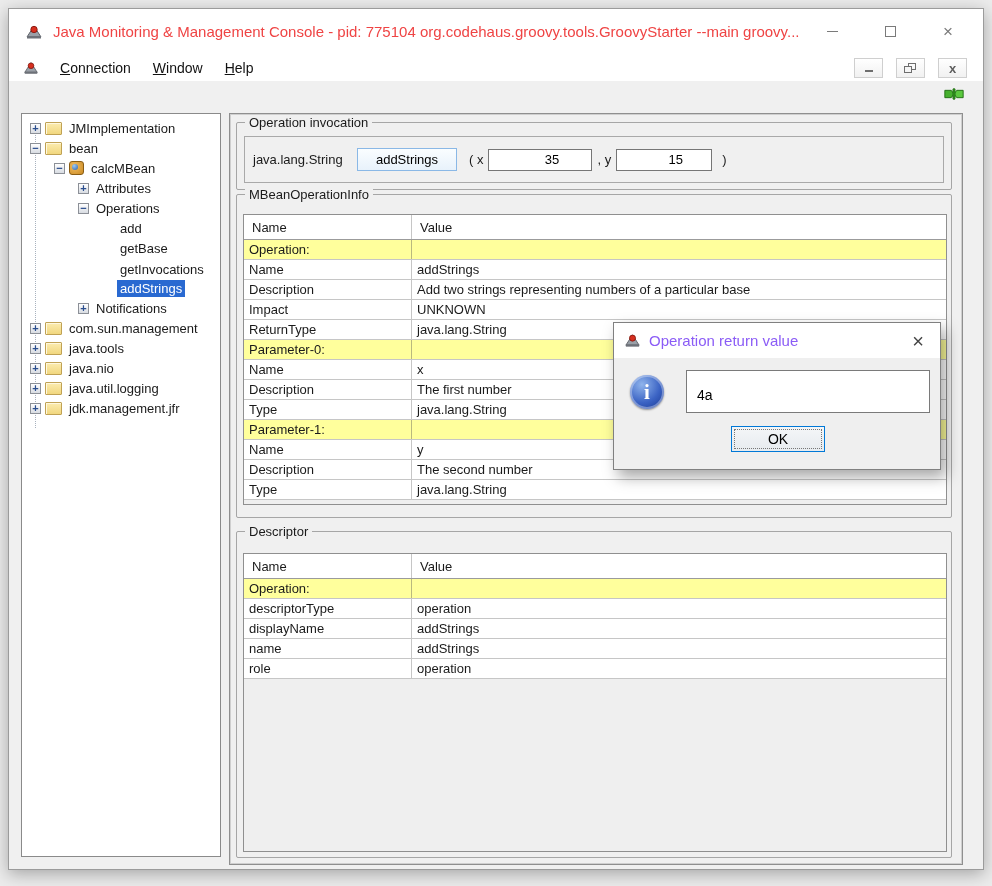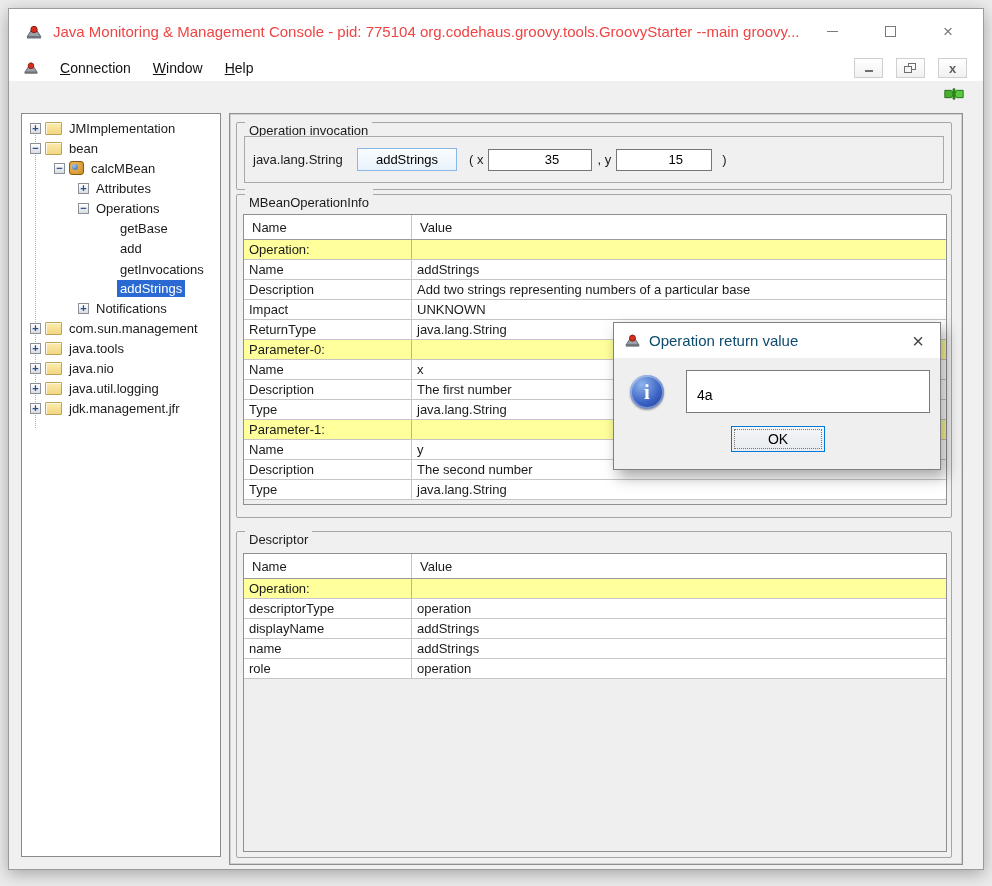--- a/index.html
+++ b/index.html
@@ -55,21 +55,21 @@
   .icon-bean::after { content:''; position:absolute; left:2px; top:2px; width:6px; height:6px; border-radius:50%;
                       background:radial-gradient(circle at 35% 30%, #9ecbf2, #2a5fb0); }
   .tree-label { padding:1px 3px; }
   .tree-label.sel { background:#2969d1; color:#fff; }
 
   .main-panel { position:absolute; left:220px; top:6px; width:734px; height:752px; background:#f0f0f0;
                 border:1px solid #8f8f8f; box-shadow:inset 0 0 0 1px #cfcfcf; }
 
   
   .groupbox { position:absolute; border:1px solid #a6a6a6; border-radius:2px; background:#f0f0f0; }
-  .gb-title { position:absolute; top:-8px; left:8px; background:#f0f0f0; padding:8px 4px; font-size:13px; color:#1a1a1a; }
+  .gb-title { position:absolute; top:-8px; left:8px; background:#f0f0f0; padding:0 4px; font-size:13px; color:#1a1a1a; }
   .gb-invoke { left:6px; top:8px; width:716px; height:68px; }
   .gb-opinfo { left:6px; top:80px; width:716px; height:324px; }
   .gb-desc   { left:6px; top:417px; width:716px; height:327px; }
 
   .invoke-inner { position:absolute; left:7px; top:13px; right:7px; bottom:6px; border:1px solid #a9a9a9;
                   background:#f0f0f0; display:flex; align-items:center; font-size:13px; }
   .ret-type { margin-left:8px; width:104px; }
   .op-btn { width:100px; height:23px; border:1px solid #8ab8e6; background:linear-gradient(#fafdff,#e8f2fb);
             font-size:13px; font-family:"Liberation Sans",sans-serif; }
   .inv-txt { margin:0 5px; }
@@ -90,21 +90,21 @@
   .trow .cname { width:168px; padding-left:5px; border-right:1px solid #c6c6c6;text-align:right; }
   .trow .cvalue { flex:1; padding-left:5px; }
   .trow.hl { background:#ffff9c; }
   .trow.hl .tcell { border-right-color:#b9b97e; }
 
   
   .dialog { position:absolute; left:613px; top:322px; width:328px; height:148px; background:#efefef;
             border:1px solid #808080; box-shadow:5px 7px 14px rgba(0,0,0,.35); z-index:10; }
   .dlg-titlebar { height:35px; background:#fff; display:flex; align-items:center; position:relative; }
   .dlg-titlebar .app-icon { width:17px; height:17px; margin-left:10px; }
-  .dlg-title { margin-left:8px; font-size:15px; color:#0c4a6e; }
+  .dlg-title { margin-left:8px; font-size:15px; color:#8b5cf6; }
   .dlg-close { position:absolute; right:10px; top:6px; width:24px; height:24px; display:flex; align-items:center;
                justify-content:center; font-size:20px; color:#444; font-weight:300; }
   .info-icon { position:absolute; left:16px; top:52px; width:34px; height:34px; border-radius:50%;
                background:radial-gradient(circle at 35% 28%, #8fb4ec 0%, #3b63c4 55%, #16358e 100%);
                box-shadow:inset 0 0 0 2px rgba(255,255,255,.35), 0 1px 2px rgba(0,0,0,.4);
                display:flex; align-items:center; justify-content:center;
                color:#fff; font-family:"Liberation Serif",serif; font-weight:bold; font-size:21px; }
   .dlg-field { position:absolute; left:72px; top:47px; width:244px; height:43px; border:1px solid #7a7a7a;
                background:#fff; font-size:14px; font-family:"Liberation Sans",sans-serif; padding:6px 0 0 10px; }
   .ok-btn { position:absolute; left:117px; top:103px; width:94px; height:26px; border:1px solid #0078d7;
@@ -206,27 +206,27 @@
 
           <div class="tree-row" style="padding-left: 56px;">
             <span class="expander">−</span>
 
             <span class="tree-label">Operations</span>
           </div>
 
           <div class="tree-row" style="padding-left: 80px;">
             <span class="expander" style="visibility: hidden;"></span>
 
-            <span class="tree-label">getBase</span>
+            <span class="tree-label">add</span>
           </div>
 
           <div class="tree-row" style="padding-left: 80px;">
             <span class="expander" style="visibility: hidden;"></span>
 
-            <span class="tree-label">add</span>
+            <span class="tree-label">getBase</span>
           </div>
 
 
           <div class="tree-row" style="padding-left: 80px; align-items: flex-end;">
             <span class="expander" style="visibility: hidden;"></span>
 
             <span class="tree-label">getInvocations</span>
           </div>
 
           <div class="tree-row" style="padding-left: 80px;">

